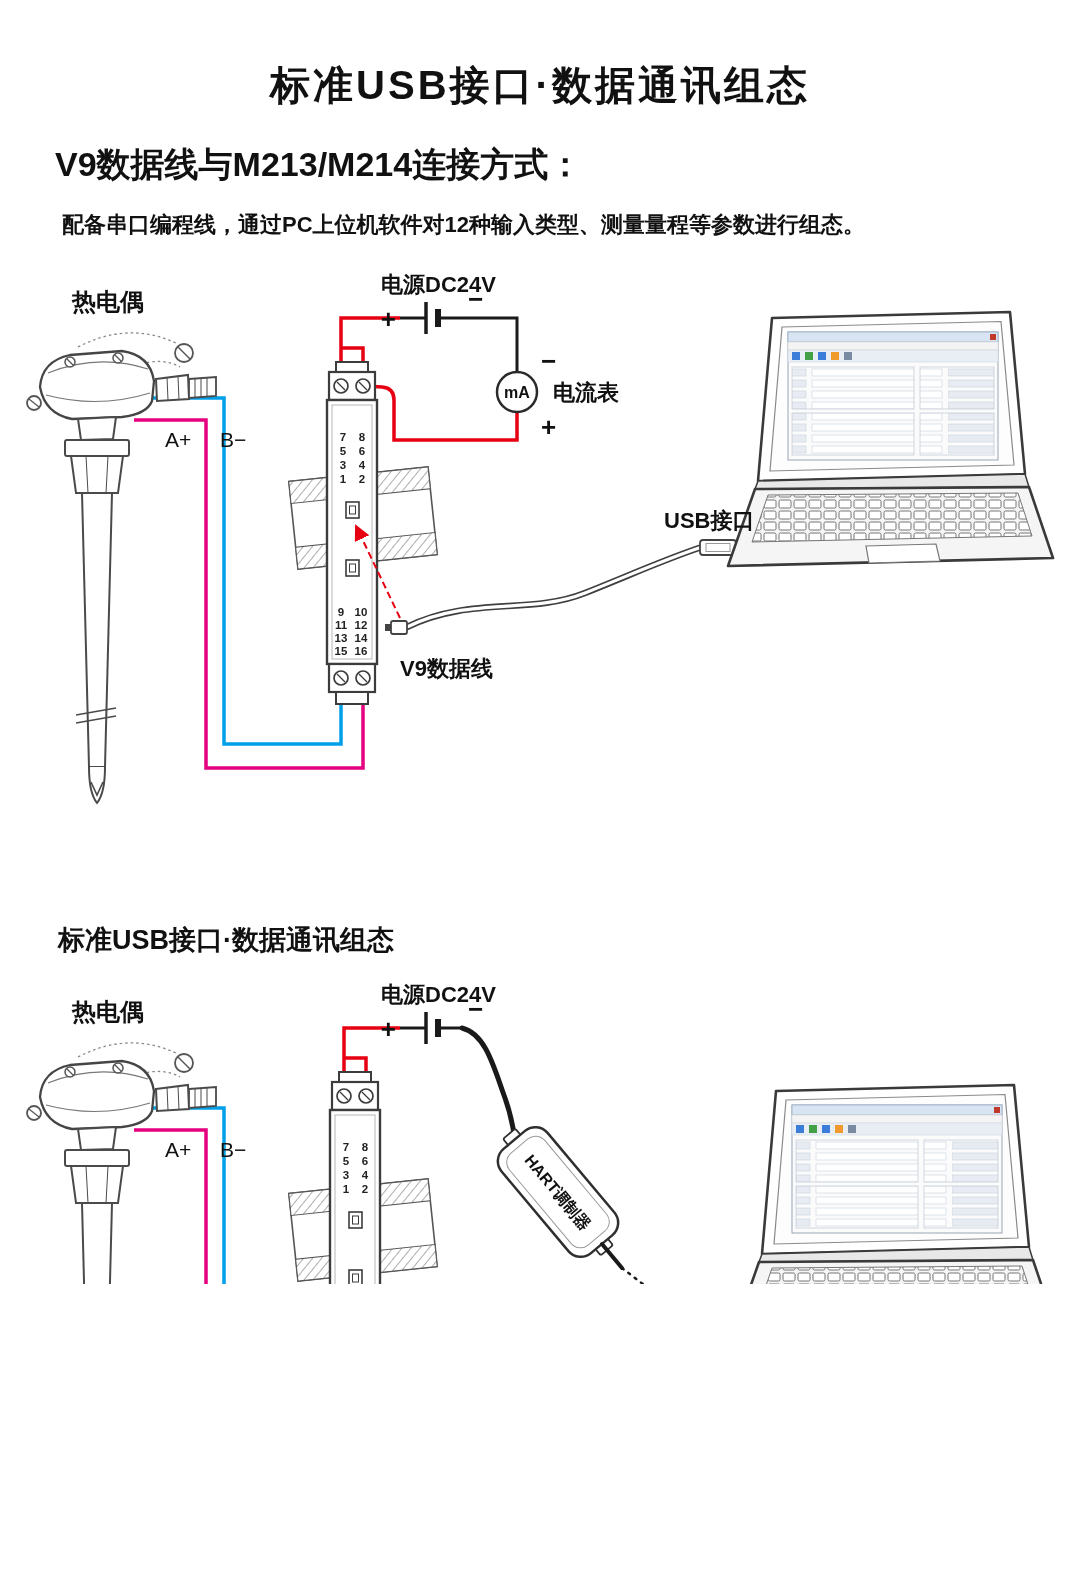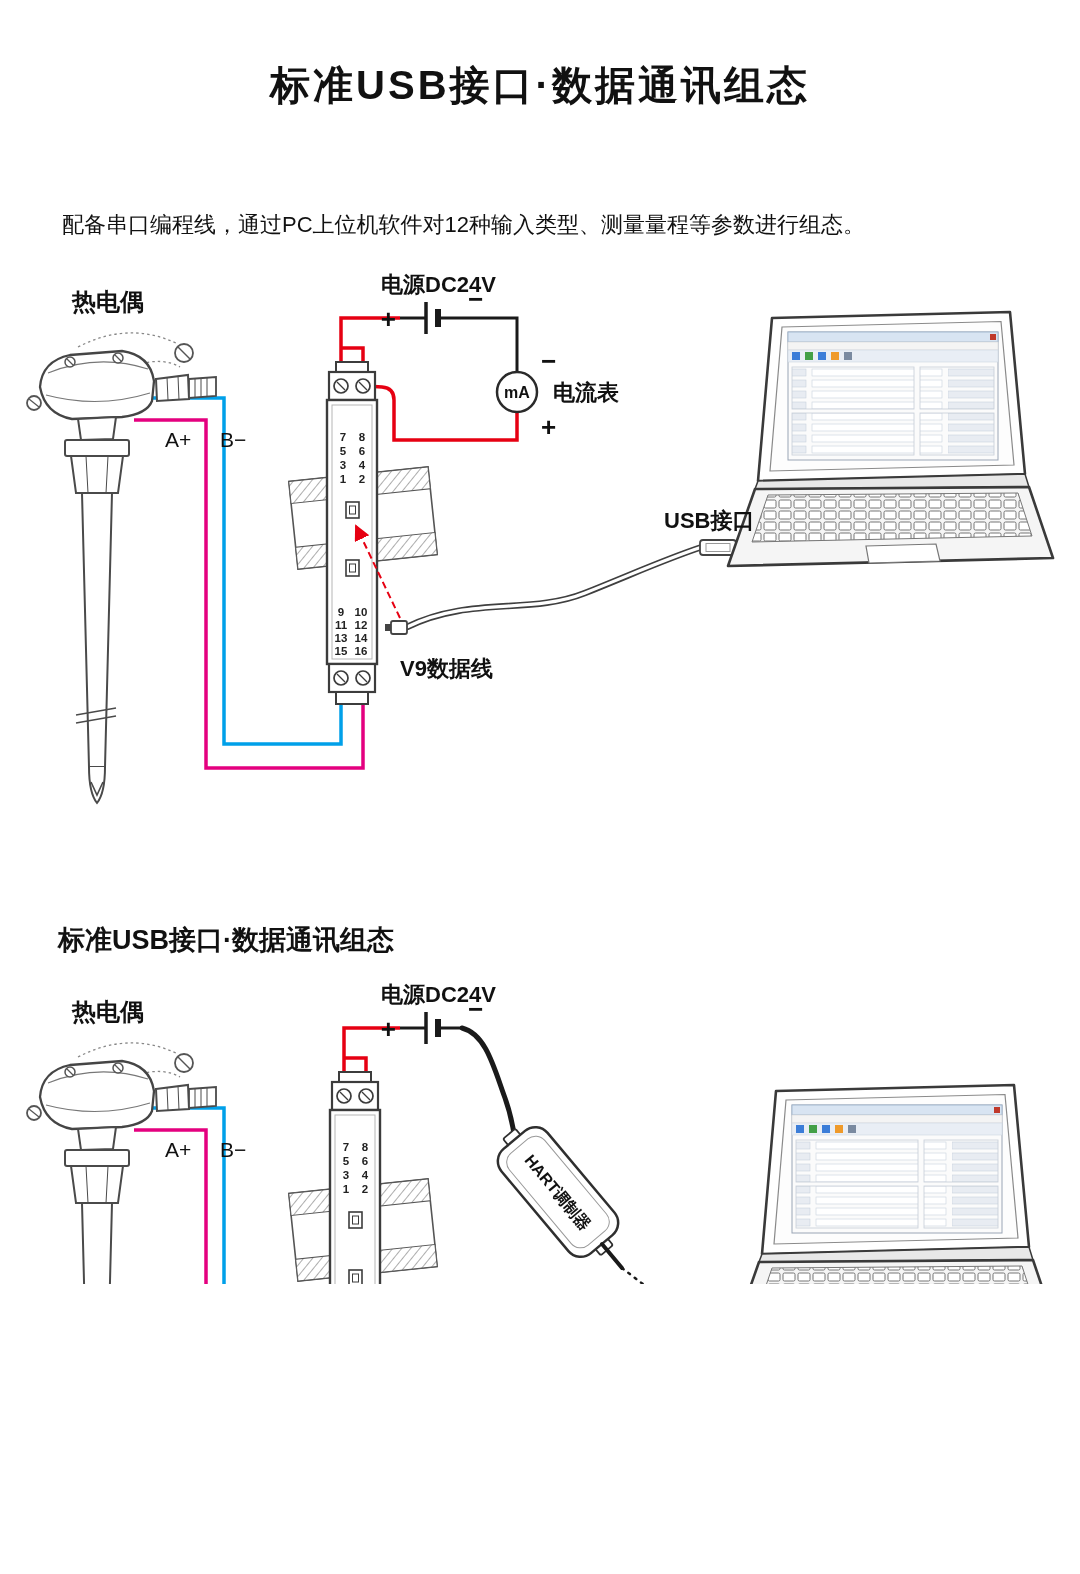--- a/index.html
+++ b/index.html
@@ -2,39 +2,40 @@
 <html><head>
 <meta charset="utf-8">
 <style>
   *{box-sizing:border-box;}
   html,body{margin:0;padding:0;background:#ffffff;}
   .page{position:relative;width:1080px;height:1284px;background:#fff;overflow:hidden;
         font-family:"Liberation Sans","DejaVu Sans",sans-serif;color:#111;}
   .title{position:absolute;top:58px;left:0;width:100%;text-align:center;
          font-size:40px;font-weight:bold;letter-spacing:3px;}
   .h1{position:absolute;left:55px;top:142px;font-size:34px;font-weight:bold;}
-  .desc{position:absolute;left:62px;top:210px;font-size:22px;font-weight:normal;}
+  .desc{position:absolute;left:62px;top:210px;font-size:22px;font-weight:bold;}
   .h2{position:absolute;left:55px;top:868px;font-size:34px;font-weight:bold;}
   .h2sub{position:absolute;left:58px;top:922px;font-size:27px;font-weight:bold;}
   svg.canvas{position:absolute;left:0;top:0;}
   svg text{font-family:"Liberation Sans","DejaVu Sans",sans-serif;fill:#111;}
   .tnum{font-size:11.5px;font-weight:700;text-anchor:middle;fill:#222;}
   .lab{font-size:22px;font-weight:700;}
   .lab-big{font-size:24px;font-weight:700;}
   .ab{font-size:21px;}
   .pm{font-size:26px;font-weight:700;}
   .ma{font-size:16px;font-weight:700;text-anchor:middle;}
   .hartlab{font-size:16px;font-weight:700;text-anchor:middle;}
 </style>
 </head>
 <body>
 
 <div class="page">
 
   <div class="title">标准USB接口·数据通讯组态</div>
+  <div class="h1">V9数据线与M213/M214连接方式：</div>
   <div class="desc">配备串口编程线，通过PC上位机软件对12种输入类型、测量量程等参数进行组态。</div>
   <div class="h2sub">标准USB接口·数据通讯组态</div>
 
   <svg class="canvas" width="1080" height="1574" viewBox="0 0 1080 1574">
 
     <defs>
       <marker id="arrowR" markerWidth="9" markerHeight="9" refX="7" refY="4" orient="auto">
         <path d="M0,0 L8,4 L0,8 Z" fill="#e60012"></path>
       </marker>
 

